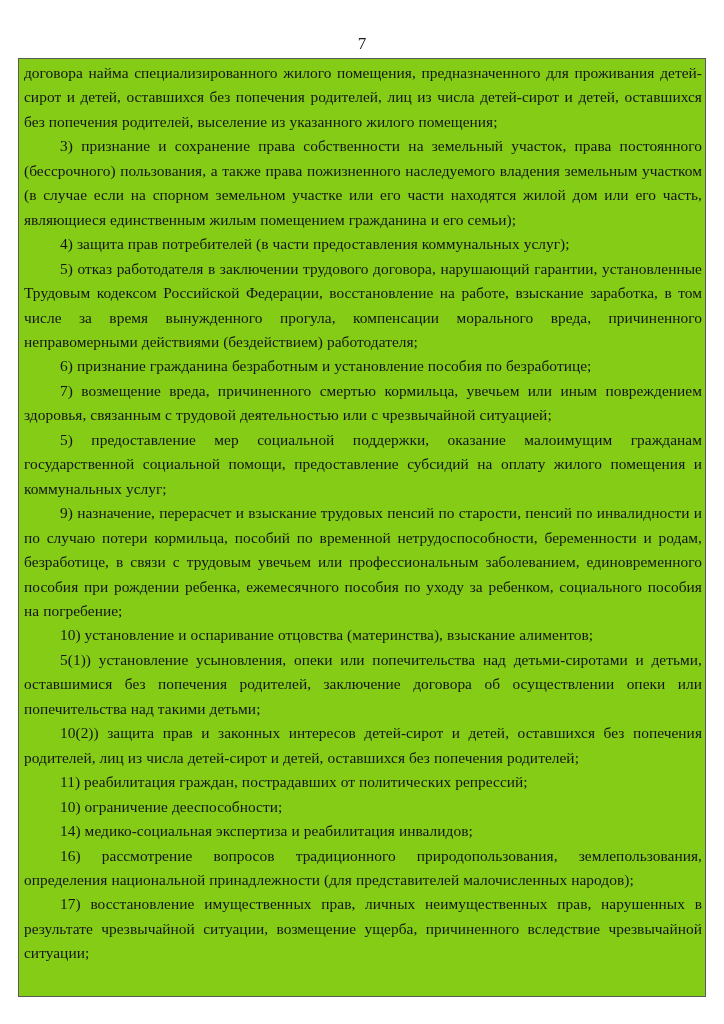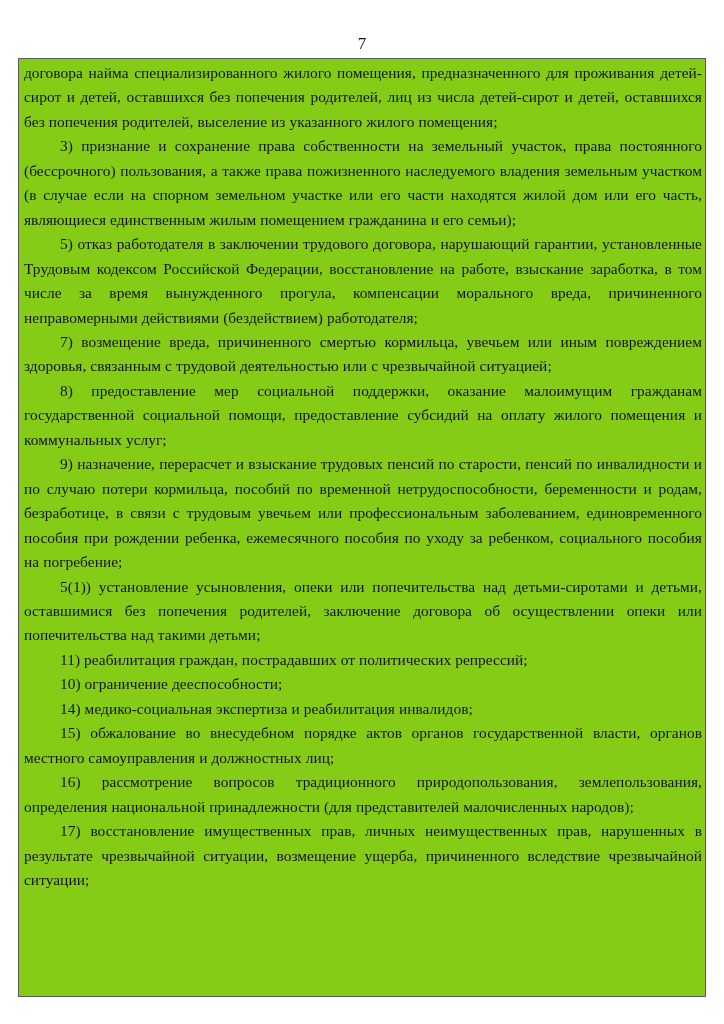--- a/index.html
+++ b/index.html
@@ -74,27 +74,30 @@
 <body>
 
 <div id="page">
 
   <div id="page-number">7</div>
 
   <div id="text-frame">
     <div id="body-text">
         <p class="noindent">договора найма специализированного жилого помещения, предназначенного для проживания детей-сирот и детей, оставшихся без попечения родителей, лиц из числа детей-сирот и детей, оставшихся без попечения родителей, выселение из указанного жилого помещения;</p>
         <p class="indent">3) признание и сохранение права собственности на земельный участок, права постоянного (бессрочного) пользования, а также права пожизненного наследуемого владения земельным участком (в случае если на спорном земельном участке или его части находятся жилой дом или его часть, являющиеся единственным жилым помещением гражданина и его семьи);</p>
+        <p class="indent">4) защита прав потребителей (в части предоставления коммунальных услуг);</p>
         <p class="indent">5) отказ работодателя в заключении трудового договора, нарушающий гарантии, установленные Трудовым кодексом Российской Федерации, восстановление на работе, взыскание заработка, в том числе за время вынужденного прогула, компенсации морального вреда, причиненного неправомерными действиями (бездействием) работодателя;</p>
+        <p class="indent">6) признание гражданина безработным и установление пособия по безработице;</p>
         <p class="indent">7) возмещение вреда, причиненного смертью кормильца, увечьем или иным повреждением здоровья, связанным с трудовой деятельностью или с чрезвычайной ситуацией;</p>
-        <p class="indent">8) предоставление мер социальной поддержки, оказание малоимущим гражданам государственной социальной помощи, предоставление субсидий на оплату жилого помещения и коммунальных услуг;</p>
+        <p class="indent">5) предоставление мер социальной поддержки, оказание малоимущим гражданам государственной социальной помощи, предоставление субсидий на оплату жилого помещения и коммунальных услуг;</p>
         <p class="indent">9) назначение, перерасчет и взыскание трудовых пенсий по старости, пенсий по инвалидности и по случаю потери кормильца, пособий по временной нетрудоспособности, беременности и родам, безработице, в связи с трудовым увечьем или профессиональным заболеванием, единовременного пособия при рождении ребенка, ежемесячного пособия по уходу за ребенком, социального пособия на погребение;</p>
+        <p class="indent">10) установление и оспаривание отцовства (материнства), взыскание алиментов;</p>
         <p class="indent">5(1)) установление усыновления, опеки или попечительства над детьми-сиротами и детьми, оставшимися без попечения родителей, заключение договора об осуществлении опеки или попечительства над такими детьми;</p>
+        <p class="indent">10(2)) защита прав и законных интересов детей-сирот и детей, оставшихся без попечения родителей, лиц из числа детей-сирот и детей, оставшихся без попечения родителей;</p>
         <p class="indent">11) реабилитация граждан, пострадавших от политических репрессий;</p>
         <p class="indent">10) ограничение дееспособности;</p>
         <p class="indent">14) медико-социальная экспертиза и реабилитация инвалидов;</p>
-        <p class="indent">15) обжалование во внесудебном порядке актов органов государственной власти, органов местного самоуправления и должностных лиц;</p>
         <p class="indent">16) рассмотрение вопросов традиционного природопользования, землепользования, определения национальной принадлежности (для представителей малочисленных народов);</p>
         <p class="indent">17) восстановление имущественных прав, личных неимущественных прав, нарушенных в результате чрезвычайной ситуации, возмещение ущерба, причиненного вследствие чрезвычайной ситуации;</p>
       </div>
   </div>
 
 </div>
 
 </body></html>

